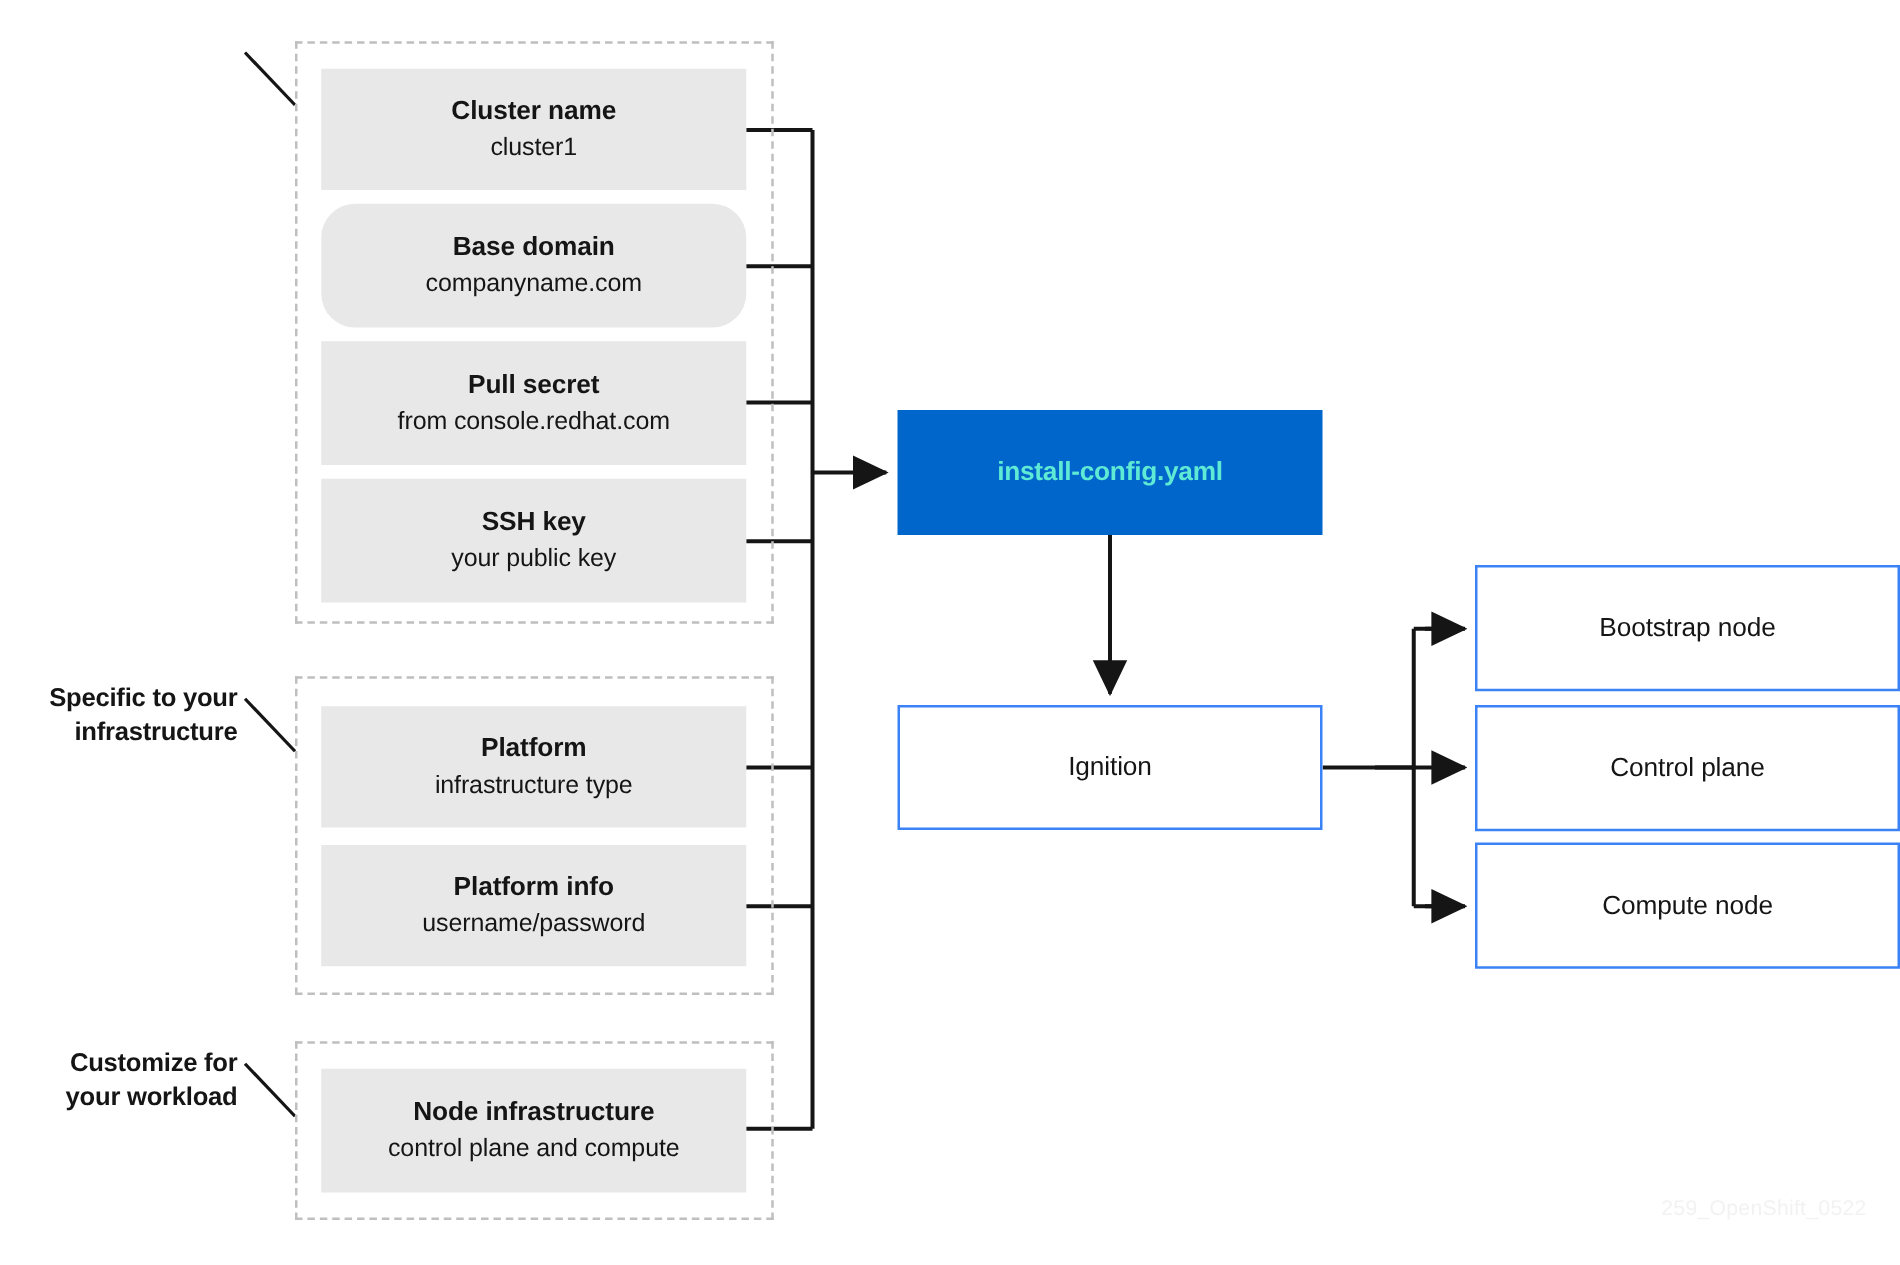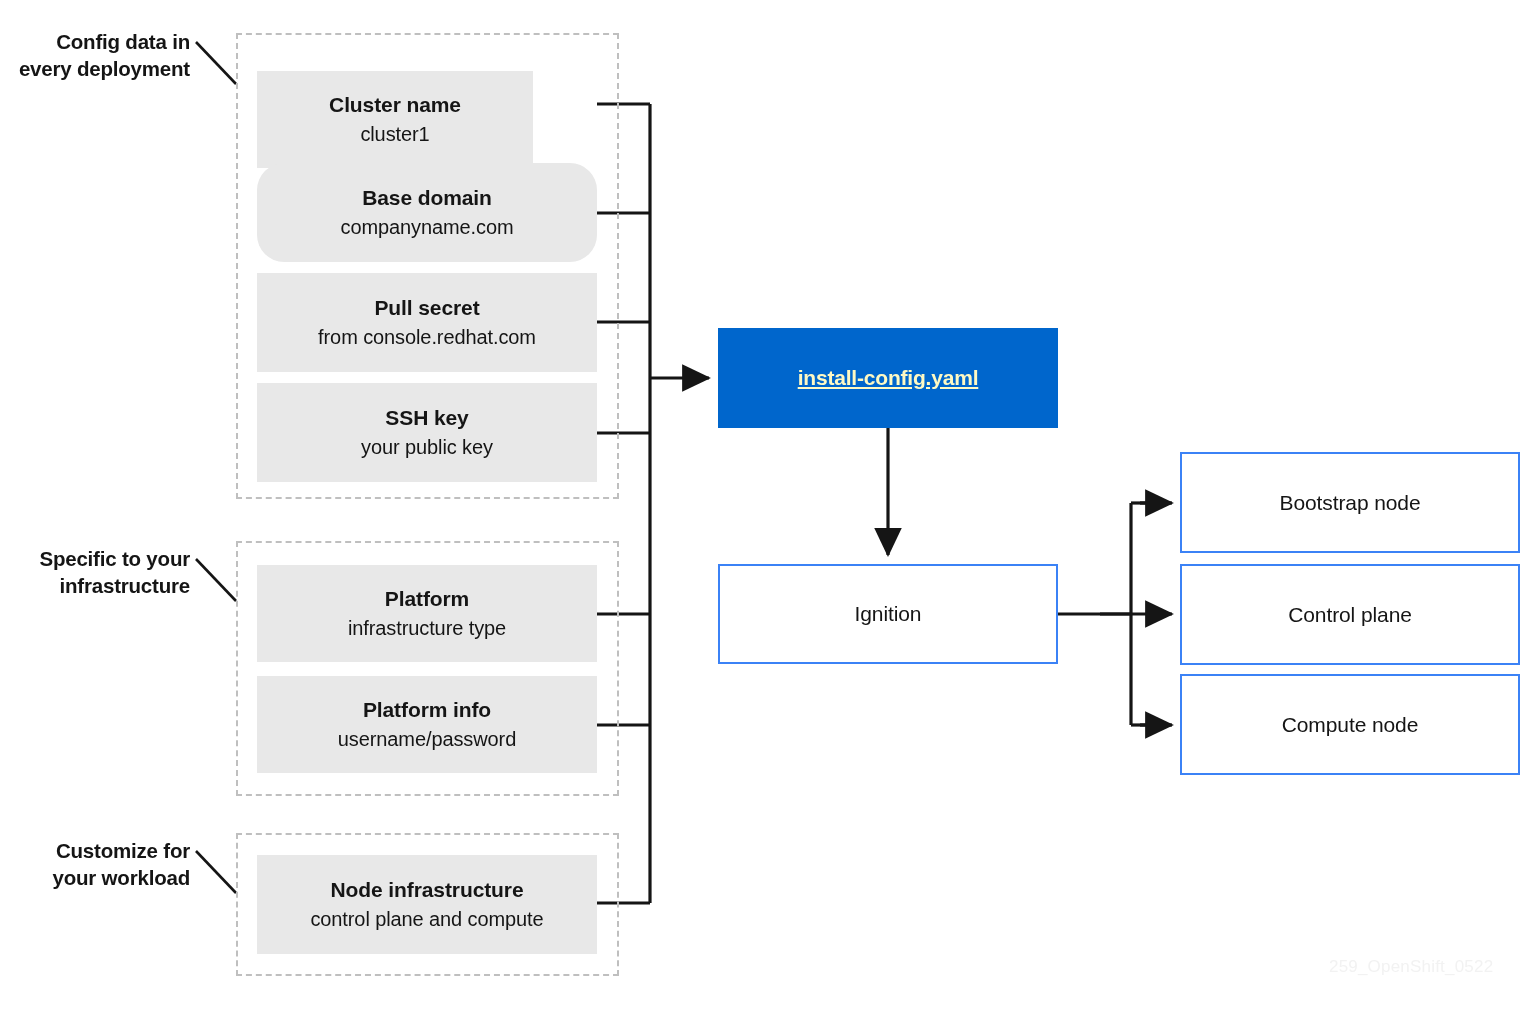--- a/index.html
+++ b/index.html
@@ -69,25 +69,24 @@
   .node-box {
     position: absolute;
     box-sizing: border-box;
     display: flex;
     align-items: center;
     justify-content: center;
     text-align: center;
   }
   .node-box.filled {
     background: #0066cc;
-    color: #fef9c3;
+    color: #5eead4;
     font-size: 21px;
     font-weight: bold;
     letter-spacing: -0.2px;
-    text-decoration: underline;
   }
   .node-box.outlined {
     background: #ffffff;
     border: 2px solid #3b82f6;
     color: #151515;
     font-size: 21px;
     font-weight: normal;
     letter-spacing: -0.1px;
   }
 
@@ -147,38 +146,34 @@
       <path d="M1058,614 L1131,614"></path>
       <path d="M1131,503 L1131,725"></path>
       <path d="M1131,503 L1150,503"></path>
       <path d="M1131,725 L1150,725"></path>
     </g>
     <path d="M1140,503 L1172,503" stroke="#151515" stroke-width="3.2" fill="none" marker-end="url(#arrowhead)"></path>
     <path d="M1100,614 L1172,614" stroke="#151515" stroke-width="3.2" fill="none" marker-end="url(#arrowhead)"></path>
     <path d="M1140,725 L1172,725" stroke="#151515" stroke-width="3.2" fill="none" marker-end="url(#arrowhead)"></path>
   </svg>
 
-  <div class="side-label" style="left:0px; top:28px; width:190px;">
-    <div>Config data in</div>
-    <div>every deployment</div>
-  </div>
 
   <div class="side-label" style="left:0px; top:545px; width:190px;">
     <div>Specific to your</div>
     <div>infrastructure</div>
   </div>
 
   <div class="side-label" style="left:0px; top:837px; width:190px;">
     <div>Customize for</div>
     <div>your workload</div>
   </div>
 
   <div class="group-box" style="left:236px; top:33px; width:383px; height:466px;"></div>
 
-  <div class="config-card" style="left:257px; top:55px; width:276px; height:97px;margin-top:16px;">
+  <div class="config-card" style="left:257px; top:55px; width:340px; height:97px;">
     <span class="card-title">Cluster name</span>
     <span class="card-sub">cluster1</span>
   </div>
 
   <div class="config-card" style="left:257px; top:163px; width:340px; height:99px;border-radius:27px;">
     <span class="card-title">Base domain</span>
     <span class="card-sub">companyname.com</span>
   </div>
 
   <div class="config-card" style="left:257px; top:273px; width:340px; height:99px;">

